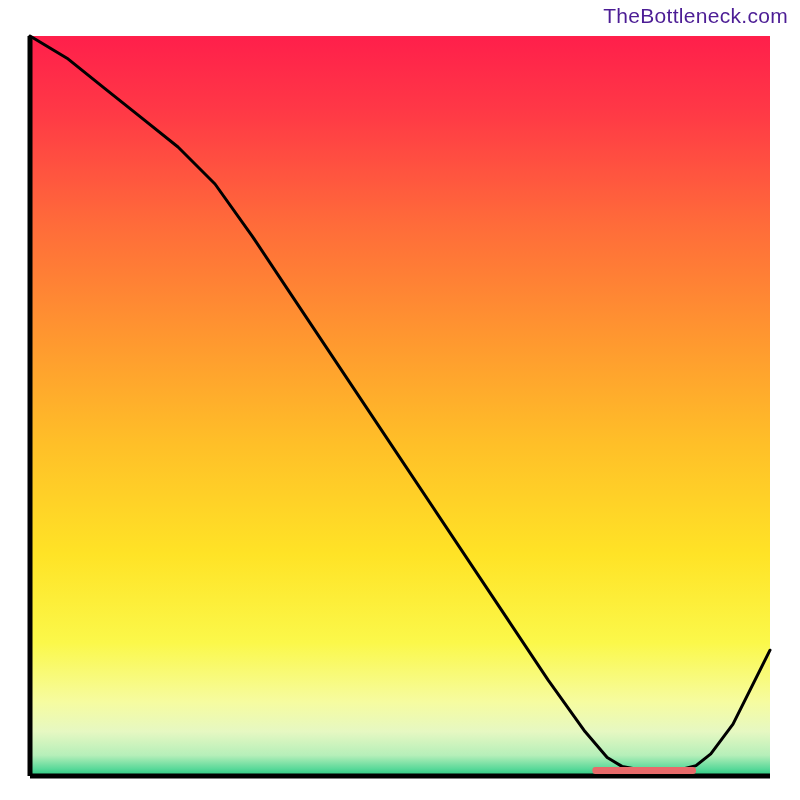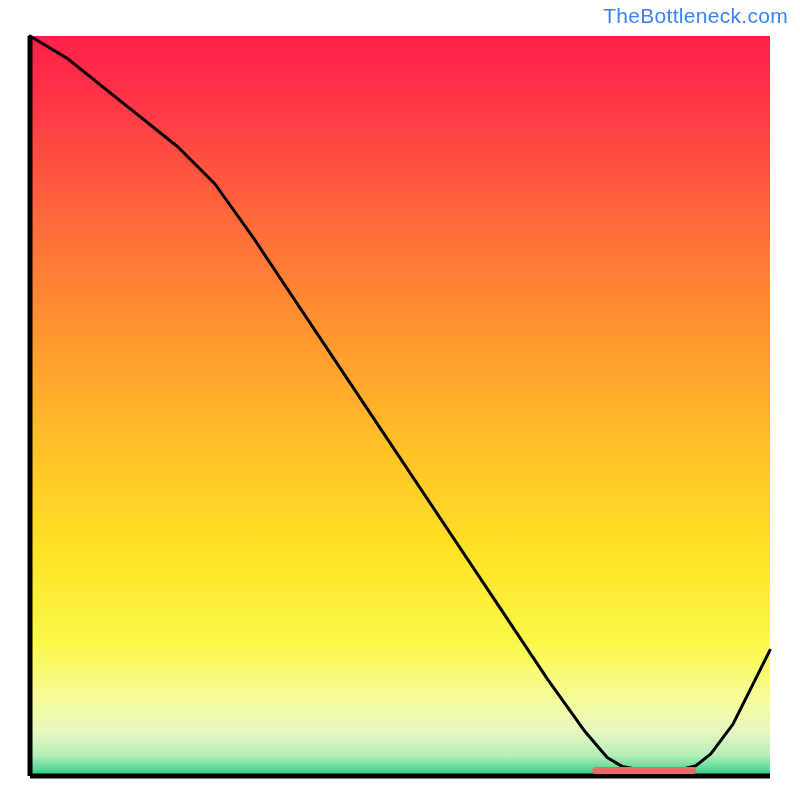--- a/index.html
+++ b/index.html
@@ -11,21 +11,21 @@
   .stage {
     position: relative;
     width: 800px;
     height: 800px;
     background: #ffffff;
   }
   .attribution {
     position: absolute;
     top: 4px;
     right: 12px;
-    color: #3b82f6;
+    color: #4c1d95;
     font-size: 21px;
     font-weight: 500;
     letter-spacing: 0.3px;
   }
   .plot-area {
     position: absolute;
     left: 30px;
     top: 36px;
     width: 740px;
     height: 740px;

